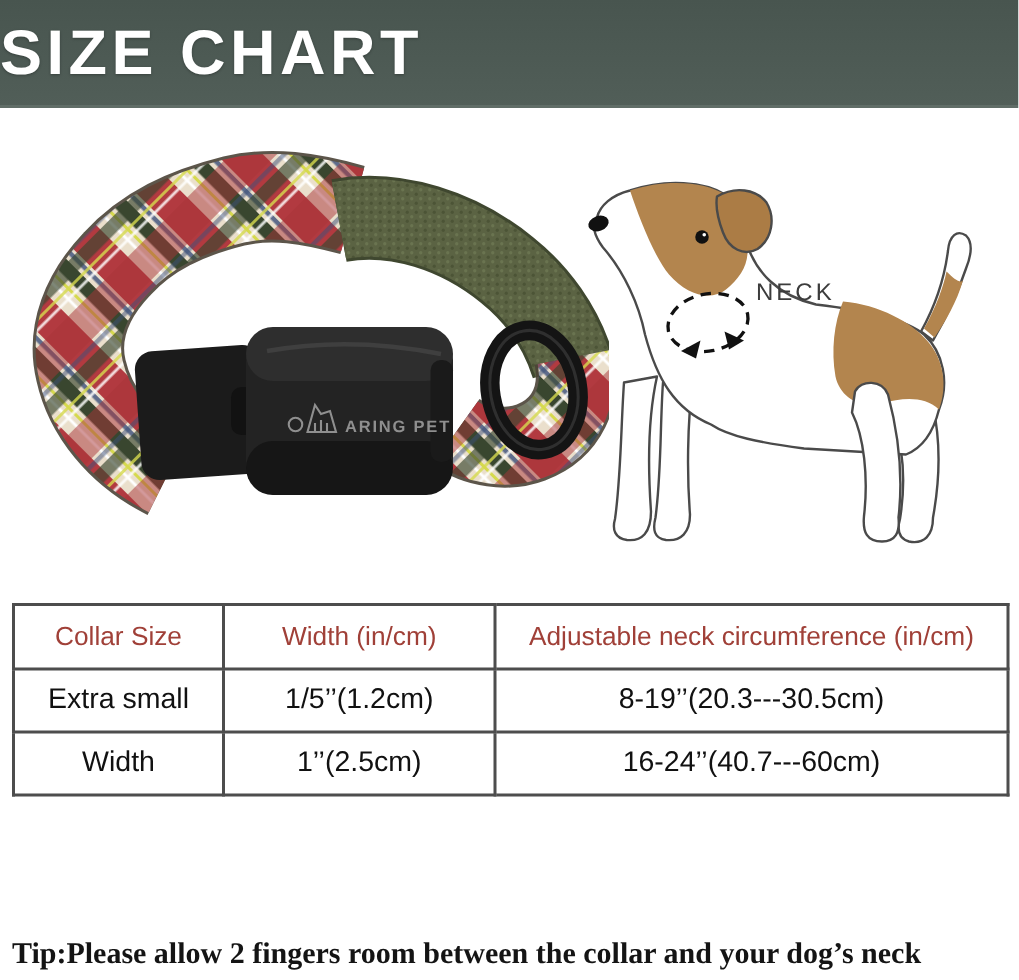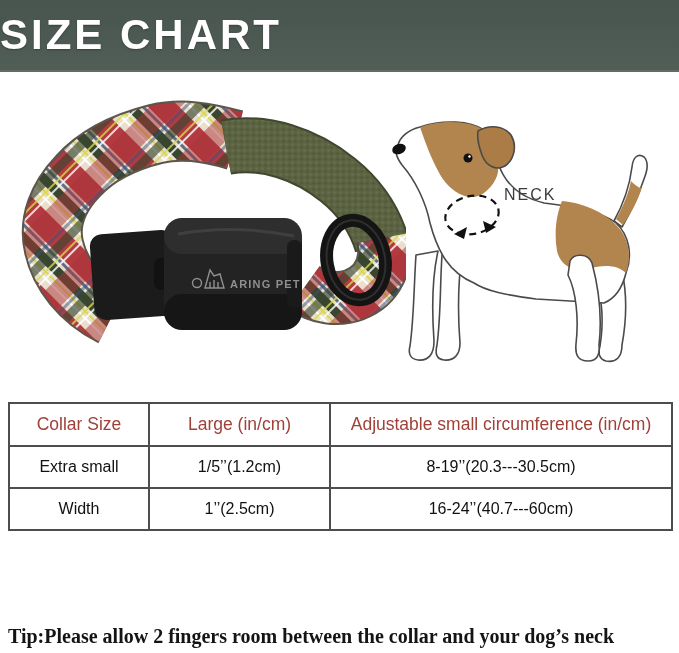--- a/index.html
+++ b/index.html
@@ -14,21 +14,21 @@
                 text-shadow:0 1px 2px rgba(0,0,0,.3);}
   .hero{position:absolute;top:72px;left:0;width:679px;height:330px;}
   .collar-svg{position:absolute;left:6px;top:20px;}
   .dog-svg{position:absolute;left:386px;top:31px;}
   .size-table{position:absolute;top:402px;left:8px;width:663px;border-collapse:collapse;
               table-layout:fixed;}
   .size-table th,.size-table td{border:2px solid var(--table-border,#4d4d4d);
       text-align:center;vertical-align:middle;padding:0;white-space:nowrap;
       font-family:"Liberation Sans",sans-serif;}
   .size-table th{color:var(--table-header-text,#a04038);font-size:17.5px;font-weight:normal;height:41px;}
-  .size-table td{color:#111;font-size:16px;height:40px;}
+  .size-table td{color:#111;font-size:19px;height:40px;}
   .tip{position:absolute;top:625px;left:0;width:622px;text-align:center;
        font-family:"Liberation Serif",serif;font-weight:bold;font-size:20px;color:#141414;}
 </style>
 </head>
 <body>
 
 <div class="page">
 
   <div class="header">
     <span class="header-title">SIZE CHART</span>
@@ -138,22 +138,22 @@
 
   <table class="size-table">
     <colgroup>
         <col style="width:140px">
         <col style="width:181px">
         <col style="width:342px">
       </colgroup>
     <thead>
       <tr>
         <th>Collar Size</th>
-        <th>Large (in/cm)</th>
-        <th>Adjustable small circumference (in/cm)</th>
+        <th>Width (in/cm)</th>
+        <th>Adjustable neck circumference (in/cm)</th>
       </tr>
     </thead>
     <tbody>
       <tr>
         <td>Extra small</td>
         <td>1/5’’(1.2cm)</td>
         <td>8-19’’(20.3---30.5cm)</td>
       </tr>
       <tr>
         <td>Width</td>

